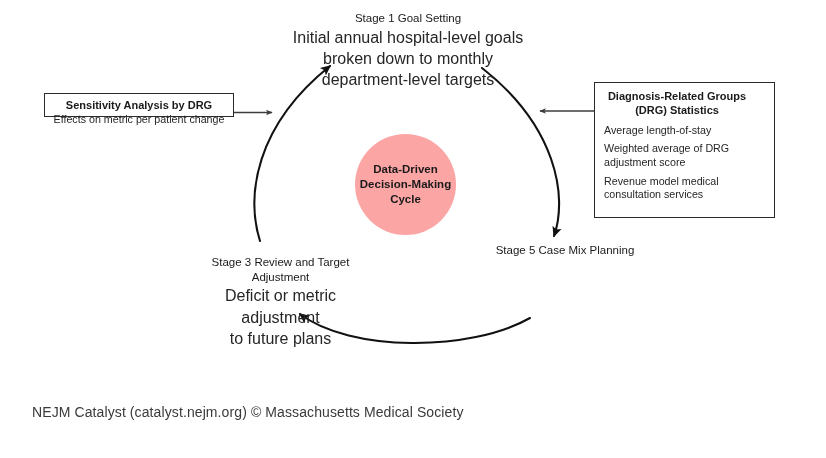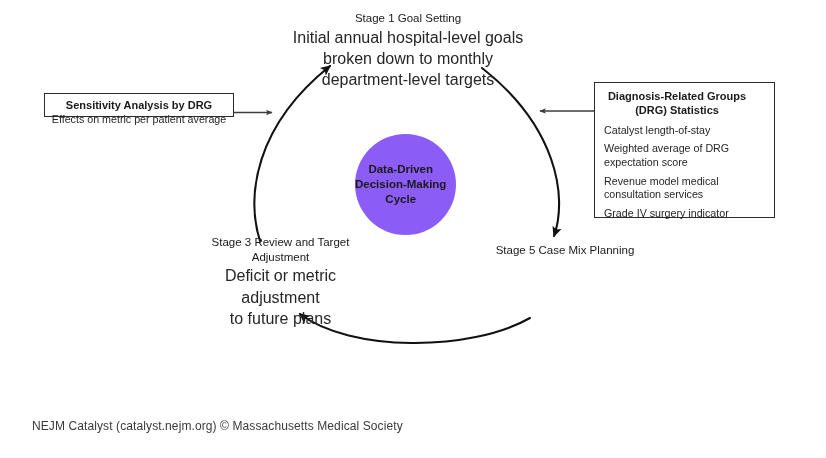--- a/index.html
+++ b/index.html
@@ -30,24 +30,24 @@
   }
 
   
   .cycle-circle {
     position: absolute;
     left: 355px;
     top: 134px;
     width: 101px;
     height: 101px;
     border-radius: 50%;
-    background: #8b5cf6;
+    background: #fca5a5;
     display: flex;
     align-items: center;
-    justify-content: flex-start;
+    justify-content: center;
   }
   .cycle-circle-label {
     font-size: 11.5px;
     font-weight: bold;
     line-height: 1.32;
     text-align: center;
     color: #1a1a1a;
     white-space: pre-line;
   }
 
@@ -66,21 +66,21 @@
   .stage-body {
     font-size: 16px;
     line-height: 1.33;
     color: #262626;
     white-space: pre-line;
     margin-top: 1px;
   }
 
   #stage1 { left: 283px; top: 11px; width: 250px; }
   #stage2 { left: 425px; top: 243px; width: 280px; }
-  #stage3 { left: 184px; top: 235px; width: 193px; }
+  #stage3 { left: 184px; top: 255px; width: 193px; }
 
   
   .box {
     position: absolute;
     border: 1.3px solid #2b2b2b;
     background: #ffffff;
     box-sizing: border-box;
   }
   #sensitivity-box {
     left: 44px;
@@ -120,22 +120,22 @@
     font-size: 10.7px;
     line-height: 1.28;
     color: #262626;
     margin-bottom: 5px;
   }
 
   
   #footer-credit {
     position: absolute;
     left: 32px;
-    top: 419px;
-    font-size: 12px;
+    top: 404px;
+    font-size: 14px;
     color: #3a3a3a;
     letter-spacing: .1px;
   }
 </style>
 </head>
 <body>
 
 <div id="canvas">
 
   <svg class="arc-layer" viewBox="0 0 826 458" width="826" height="458" xmlns="http://www.w3.org/2000/svg">
@@ -178,29 +178,28 @@
 
   <div class="stage" id="stage3">
     <div class="stage-title">Stage 3 Review and Target
 Adjustment</div>
     <div class="stage-body">Deficit or metric adjustment
 to future plans</div>
   </div>
 
   <div class="box" id="sensitivity-box">
     <div class="box-title">Sensitivity Analysis by DRG</div>
-    <div class="box-sub">Effects on metric per patient average</div>
+    <div class="box-sub">Effects on metric per patient change</div>
   </div>
 
   <div class="box" id="drg-box">
     <div class="box-title">Diagnosis-Related Groups
 (DRG) Statistics</div>
     <ul class="drg-list">
-      <li>Catalyst length-of-stay</li>
-      <li>Weighted average of DRG expectation score</li>
+      <li>Average length-of-stay</li>
+      <li>Weighted average of DRG adjustment score</li>
       <li>Revenue model medical consultation services</li>
-      <li>Grade IV surgery indicator</li>
     </ul>
   </div>
 
   <div id="footer-credit">NEJM Catalyst (catalyst.nejm.org) © Massachusetts Medical Society</div>
 
 </div>
 
 </body></html>

